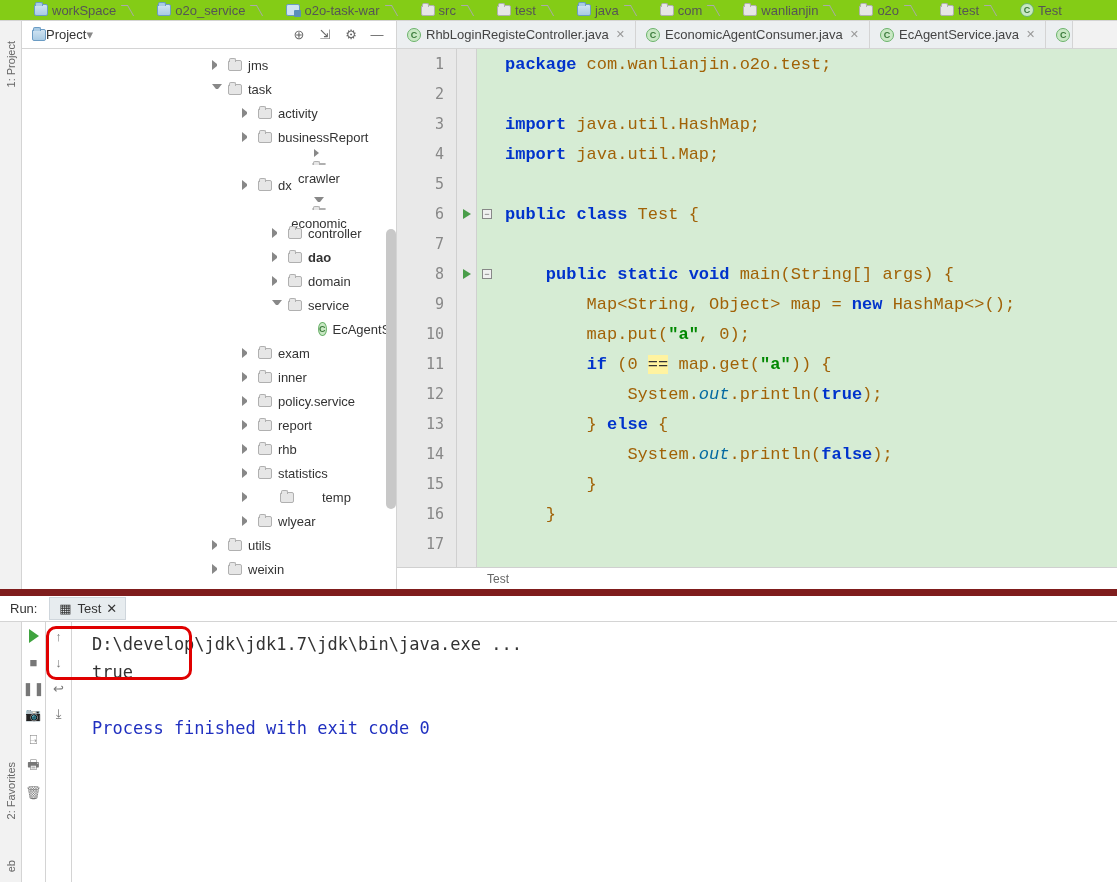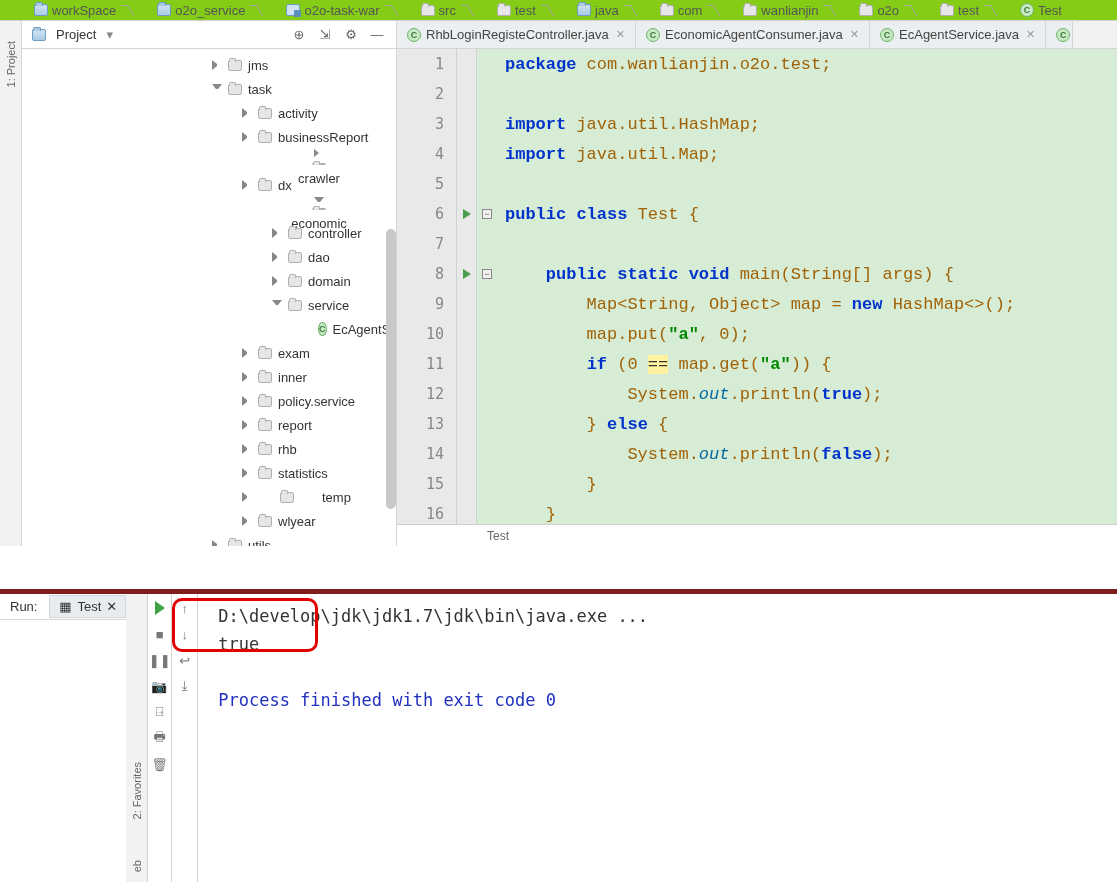--- a/index.html
+++ b/index.html
@@ -20,21 +20,21 @@
   .folder-module::after{content:"";position:absolute;right:-2px;bottom:-2px;width:7px;height:7px;background:#5b8fba;border-radius:1px;}
   .java-c { width:14px;height:14px;border-radius:50%;background:#c9e8c4;border:1px solid #6cb36c;color:#3a7a3a;font-size:9px;font-weight:bold;display:flex;align-items:center;justify-content:center;}
   
   
   .middle { flex:1; display:flex; min-height:0; }
   .left-rail { width:22px; background:#f2f2f2; border-right:1px solid #d4d4d4; display:flex; flex-direction:column; align-items:center; padding-top:20px; gap:60px;}
   .vlabel { writing-mode: vertical-rl; transform: rotate(180deg); font-size:11px; color:#666; }
   
   .project-panel { width:375px; border-right:1px solid #d4d4d4; display:flex; flex-direction:column; }
   .proj-header { height:28px; display:flex; align-items:center; padding:0 10px; border-bottom:1px solid #d4d4d4; gap:8px; background:#fff;}
-  .proj-header .title { display:flex; align-items:center; gap:10px; font-weight:500;}
+  .proj-header .title { display:flex; align-items:center; gap:0; font-weight:500;}
   .proj-header .spacer { flex:1; }
   .hbtn { width:18px;height:18px;display:flex;align-items:center;justify-content:center;color:#666;cursor:pointer;}
   .tree { flex:1; overflow:auto; padding:4px 0; position:relative;}
   .tree-row { display:flex; align-items:center; height:24px; gap:6px; color:#333; white-space:nowrap; }
   .arrow { width:10px;height:10px;display:inline-block; }
   .arrow.r { border-left:5px solid #888;border-top:4px solid transparent;border-bottom:4px solid transparent;}
   .arrow.d { border-top:5px solid #888;border-left:4px solid transparent;border-right:4px solid transparent;}
   .scroll-overlay{position:absolute;right:0;top:180px;width:10px;height:280px;background:#c8c8c8;border-radius:5px;}
   
   .editor-area { flex:1; display:flex; flex-direction:column; min-width:0;}
@@ -53,21 +53,21 @@
   .code { flex:1; font-family:Consolas,"Courier New",monospace; font-size:17px; padding-left:8px;}
   .code-row { height:30px; display:flex; align-items:center; white-space:pre;}
   .kw { color:#0033cc; font-weight:bold;}
   .st { color:#008800; font-weight:bold;}
   .nm { color:#a16207;}
   .fld{ color:#0369a1; font-style:italic;}
   .hl { background:#fff3a0;}
   .brk{height:22px;border-top:1px solid #d0d0d0;padding-left:90px;font-size:12px;color:#666;display:flex;align-items:center;background:#fff;}
   
   
-  .console { height:293px; border-top:5px solid #7f1d1d; display:flex; margin-top:43px;}
+  .console { height:293px; border-top:7px solid #7f1d1d; display:flex; flex-direction:column;}
   .run-header { height:26px; display:flex; align-items:center; padding-left:10px; gap:12px; border-bottom:1px solid #d4d4d4; background:#fff;}
   .run-tab { display:flex; align-items:center; gap:5px; padding:3px 8px; background:#e7ecef; border:1px solid #cfd6dc; }
   .console-body { flex:1; display:flex; }
   .con-rail { width:24px; border-right:1px solid #d4d4d4; display:flex; flex-direction:column; align-items:center; padding-top:6px; gap:10px; background:#fff;}
   .con-rail2{ width:26px; border-right:1px solid #d4d4d4; display:flex; flex-direction:column; align-items:center; padding-top:6px; gap:10px; background:#fff;}
   .cicon{width:16px;height:16px;color:#777;display:flex;align-items:center;justify-content:center;}
   .play-g{width:0;height:0;border-left:10px solid #3fa33f;border-top:7px solid transparent;border-bottom:7px solid transparent;}
   .con-text { flex:1; padding:8px 20px; font-family:Consolas,monospace; font-size:17px; position:relative;}
   .con-line{height:28px;display:flex;align-items:center;}
   .redbox { position:absolute; left:-26px; top:4px; width:146px; height:54px; border:3px solid #e00000; border-radius:10px; pointer-events:none;}
@@ -179,21 +179,21 @@
           <div class="tree-row" style="padding-left: 220px; flex-direction: column;">
             <span class="arrow d"></span>
             <span class="folder-gray"></span>
             <span>economic</span>
           </div>
           <div class="tree-row" style="padding-left: 250px;">
             <span class="arrow r"></span>
             <span class="folder-gray"></span>
             <span>controller</span>
           </div>
-          <div class="tree-row" style="padding-left: 250px;">
+          <div class="tree-row" style="padding-left: 250px; font-weight: bold;">
             <span class="arrow r"></span>
             <span class="folder-gray"></span>
             <span>dao</span>
           </div>
           <div class="tree-row" style="padding-left: 250px;">
             <span class="arrow r"></span>
             <span class="folder-gray"></span>
             <span>domain</span>
           </div>
           <div class="tree-row" style="padding-left: 250px;">

